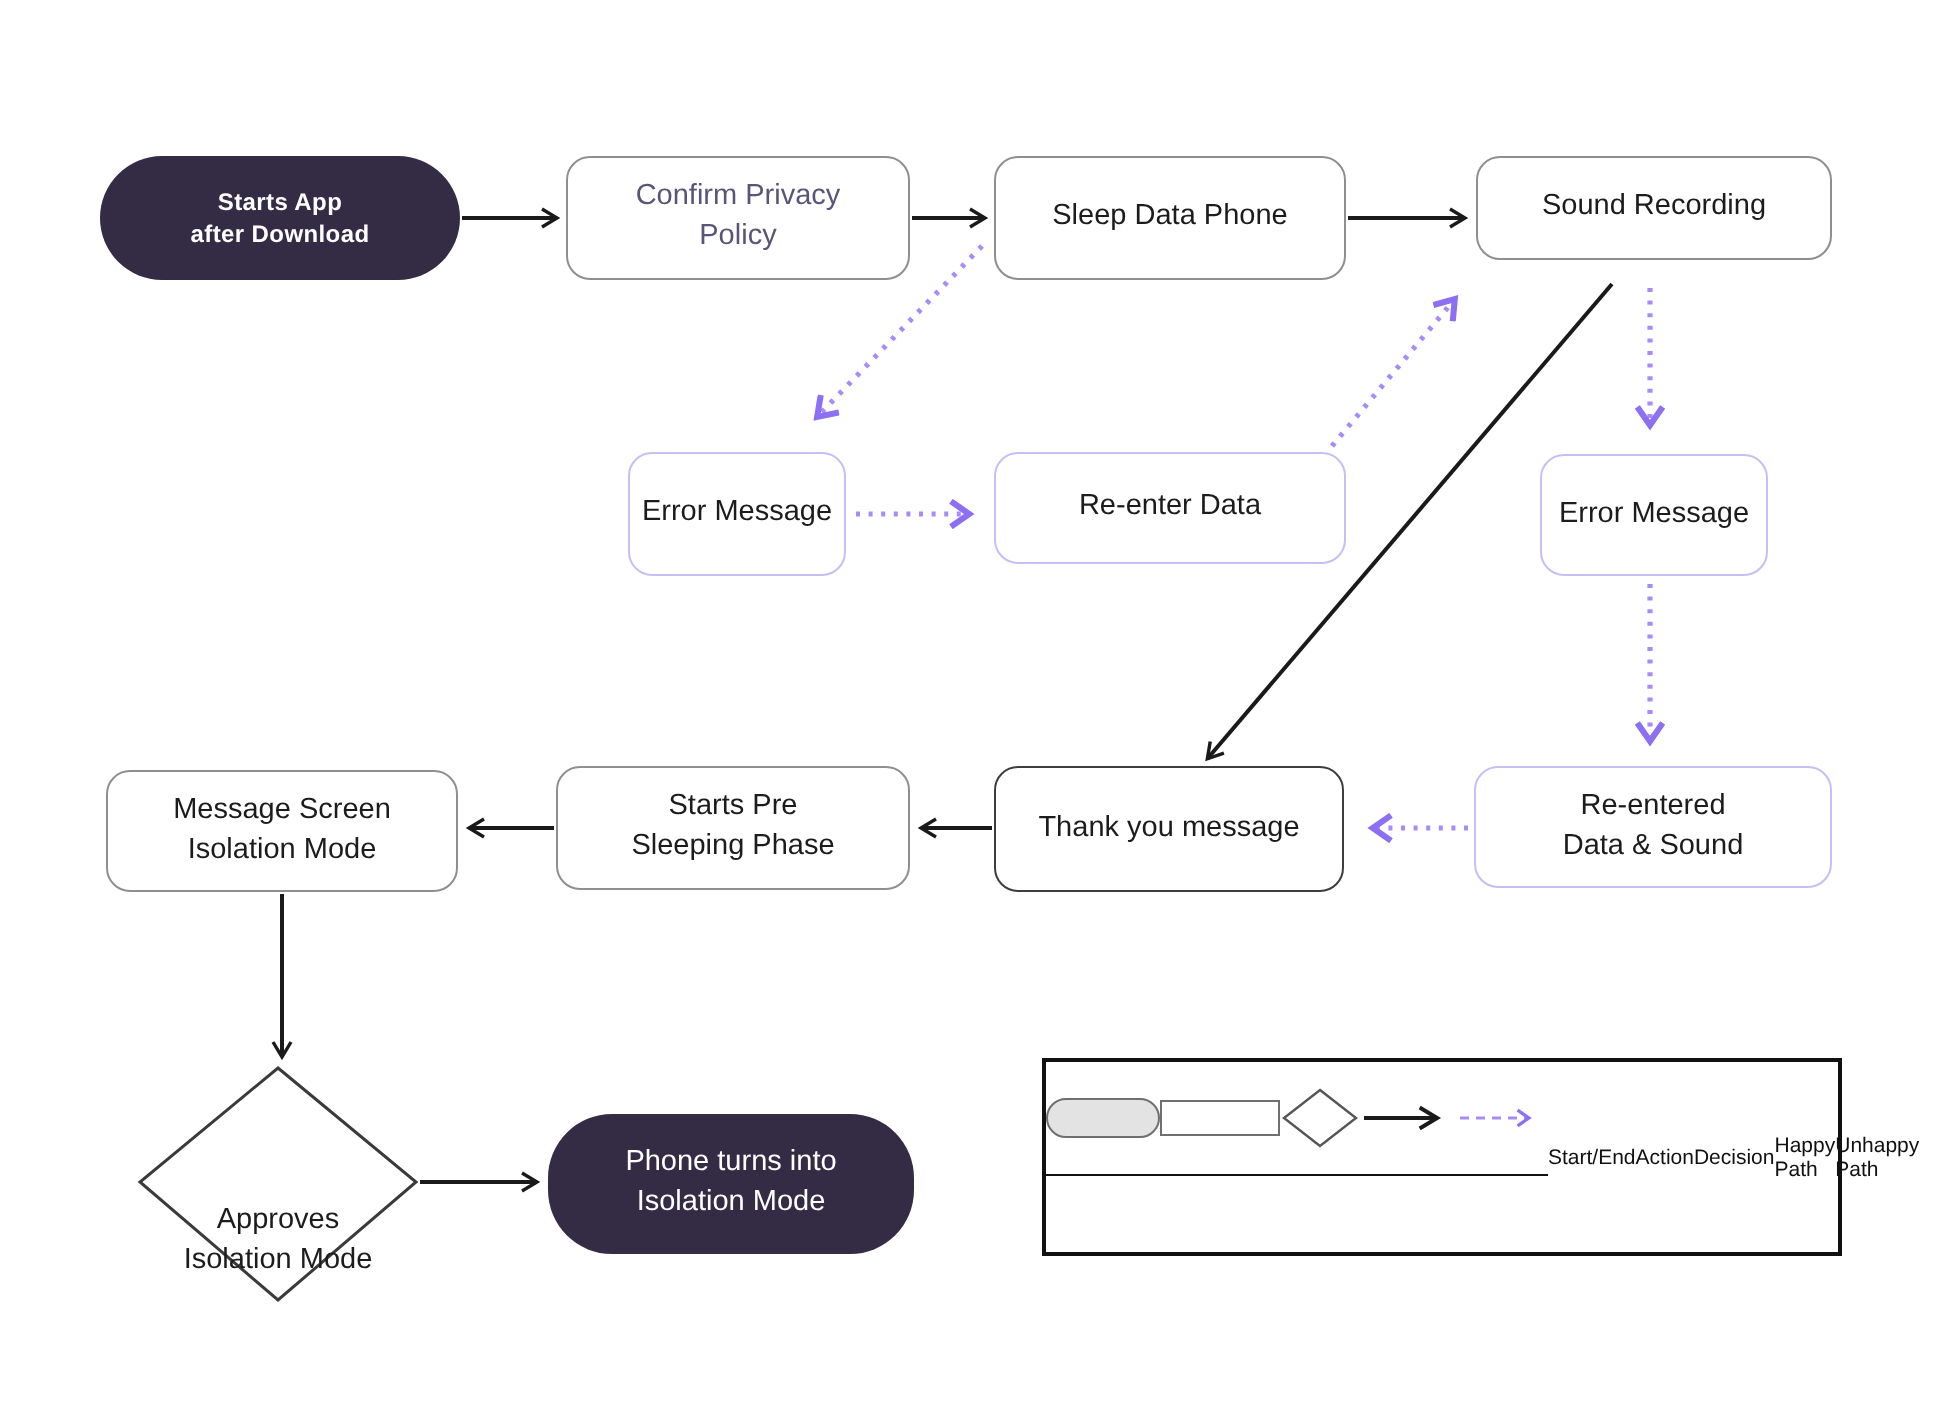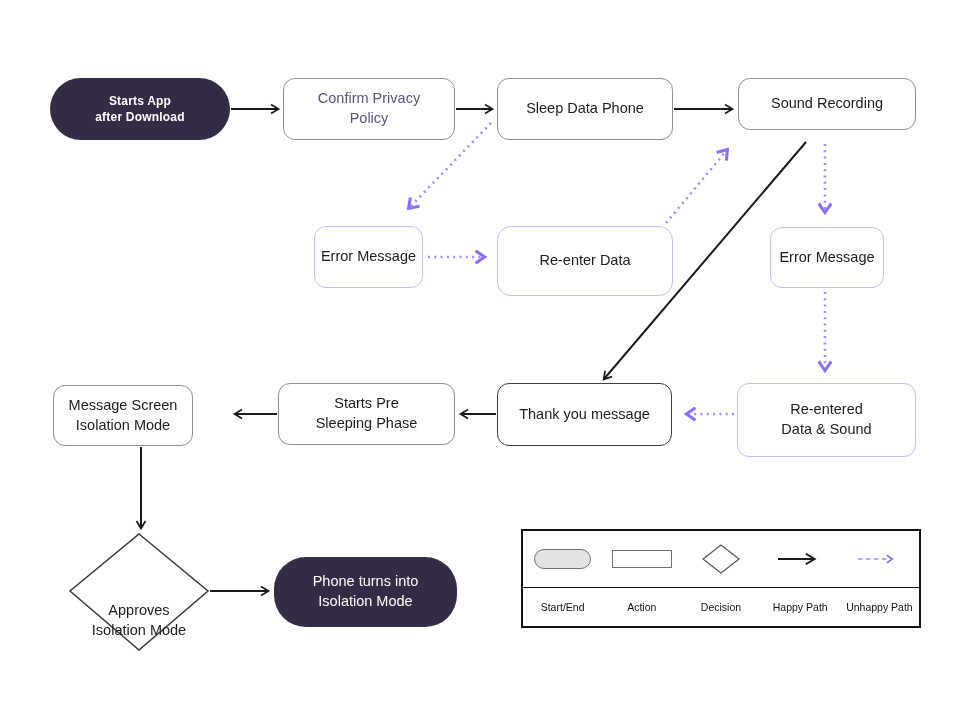--- a/index.html
+++ b/index.html
@@ -22,21 +22,21 @@
   .node.error  { border: 1.5px solid #c9bdf5; }
   .node.pill   { background: #342B45; color: #ffffff; border-radius: 32px; border: none; }
   .node.pill.bold { font-weight: bold; font-size: 12px; letter-spacing: .2px; }
   .node.privacy-text { color: #5a5478; }
   .node.diamond-label { background: transparent; border: none; z-index: 3; }
 
   
   .legend {
     position: absolute; left: 521px; top: 529px; width: 400px; height: 99px;
     border: 2px solid #111111; background: #ffffff; box-sizing: border-box;
-    display: flex; flex-direction: column; z-index: 2;
+    display: flex; z-index: 2;
   }
   .legend-shapes { height: 56px; border-bottom: 1.6px solid #111111; display: flex; }
   .legend-labels { flex: 1; display: flex; align-items: center; }
   .legend-cell { flex: 1; display: flex; align-items: center; justify-content: center; }
   .legend-label { font-size: 10.5px; color: #111111; }
   .lg-pill { width: 57px; height: 20px; border-radius: 10px; background: #e3e3e3; border: 1.4px solid #6f6f6f; box-sizing: border-box; }
   .lg-rect { width: 60px; height: 18px; background: #ffffff; border: 1.4px solid #6f6f6f; box-sizing: border-box; }
 </style>
 </head>
 <body>
@@ -87,33 +87,33 @@
 
   <div class="node action privacy-text" style="left:283px; top:78px; width:172px; height:62px;">Confirm Privacy
 Policy</div>
 
   <div class="node action" style="left:497px; top:78px; width:176px; height:62px;">Sleep Data Phone</div>
 
   <div class="node action" style="left:738px; top:78px; width:178px; height:52px;">Sound Recording</div>
 
   <div class="node error" style="left:314px; top:226px; width:109px; height:62px;">Error Message</div>
 
-  <div class="node error" style="left:497px; top:226px; width:176px; height:70px;border-radius:14px;">Re-enter Data</div>
+  <div class="node error" style="left:497px; top:226px; width:176px; height:56px;">Re-enter Data</div>
 
   <div class="node error" style="left:770px; top:227px; width:114px; height:61px;">Error Message</div>
 
-  <div class="node action" style="left:53px; top:385px; width:140px; height:61px;">Message Screen
+  <div class="node action" style="left:53px; top:385px; width:176px; height:61px;">Message Screen
 Isolation Mode</div>
 
   <div class="node action" style="left:278px; top:383px; width:177px; height:62px;">Starts Pre
 Sleeping Phase</div>
 
   <div class="node strong" style="left:497px; top:383px; width:175px; height:63px;">Thank you message</div>
 
-  <div class="node error" style="left:737px; top:383px; width:179px; height:74px;">Re-entered
+  <div class="node error" style="left:737px; top:383px; width:179px; height:61px;">Re-entered
 Data &amp; Sound</div>
 
   <div class="node diamond-label" style="left:69px; top:591px; width:140px; height:60px;">Approves
 Isolation Mode</div>
 
   <div class="node pill" style="left:274px; top:557px; width:183px; height:70px;">Phone turns into
 Isolation Mode</div>
 
   <div class="legend">
     <div class="legend-shapes">

